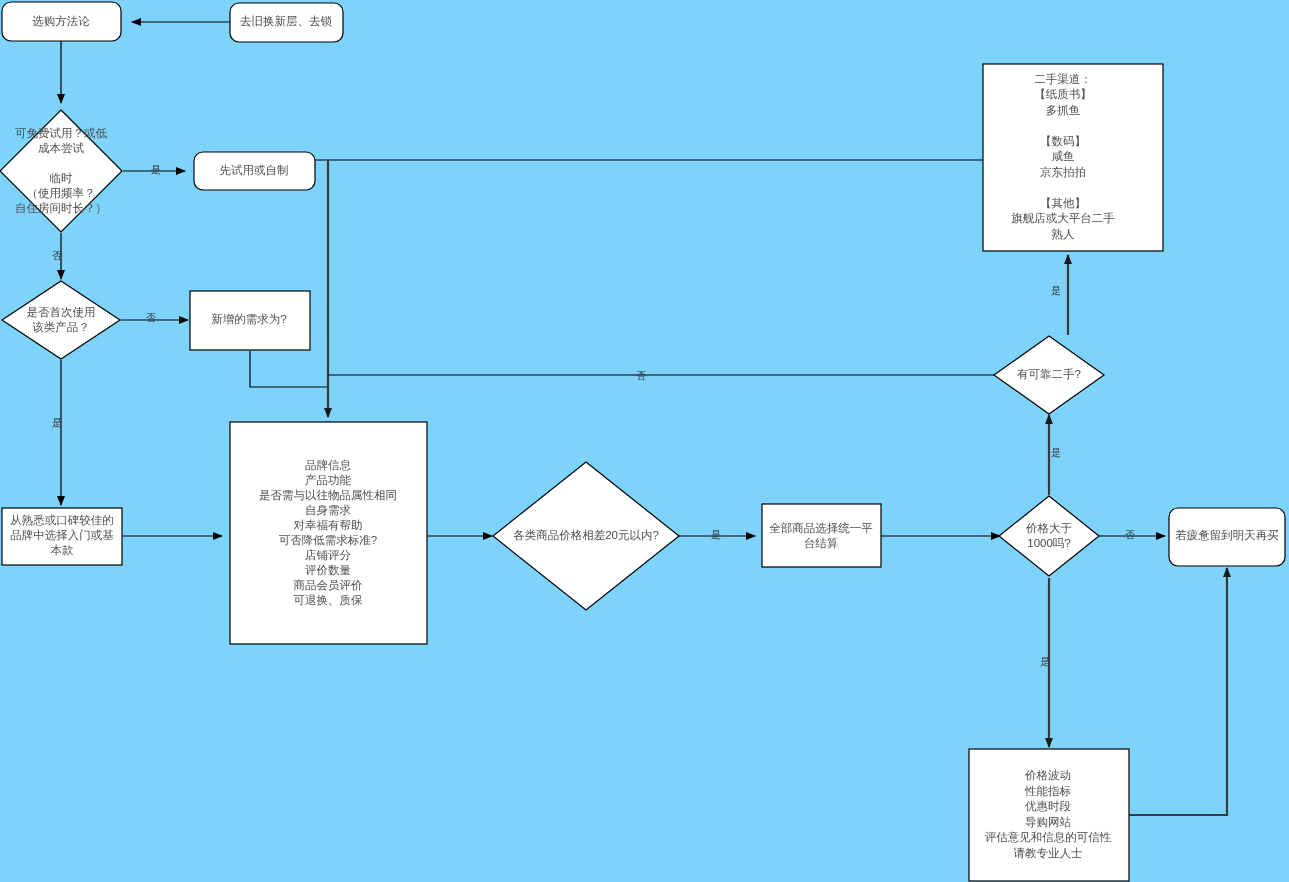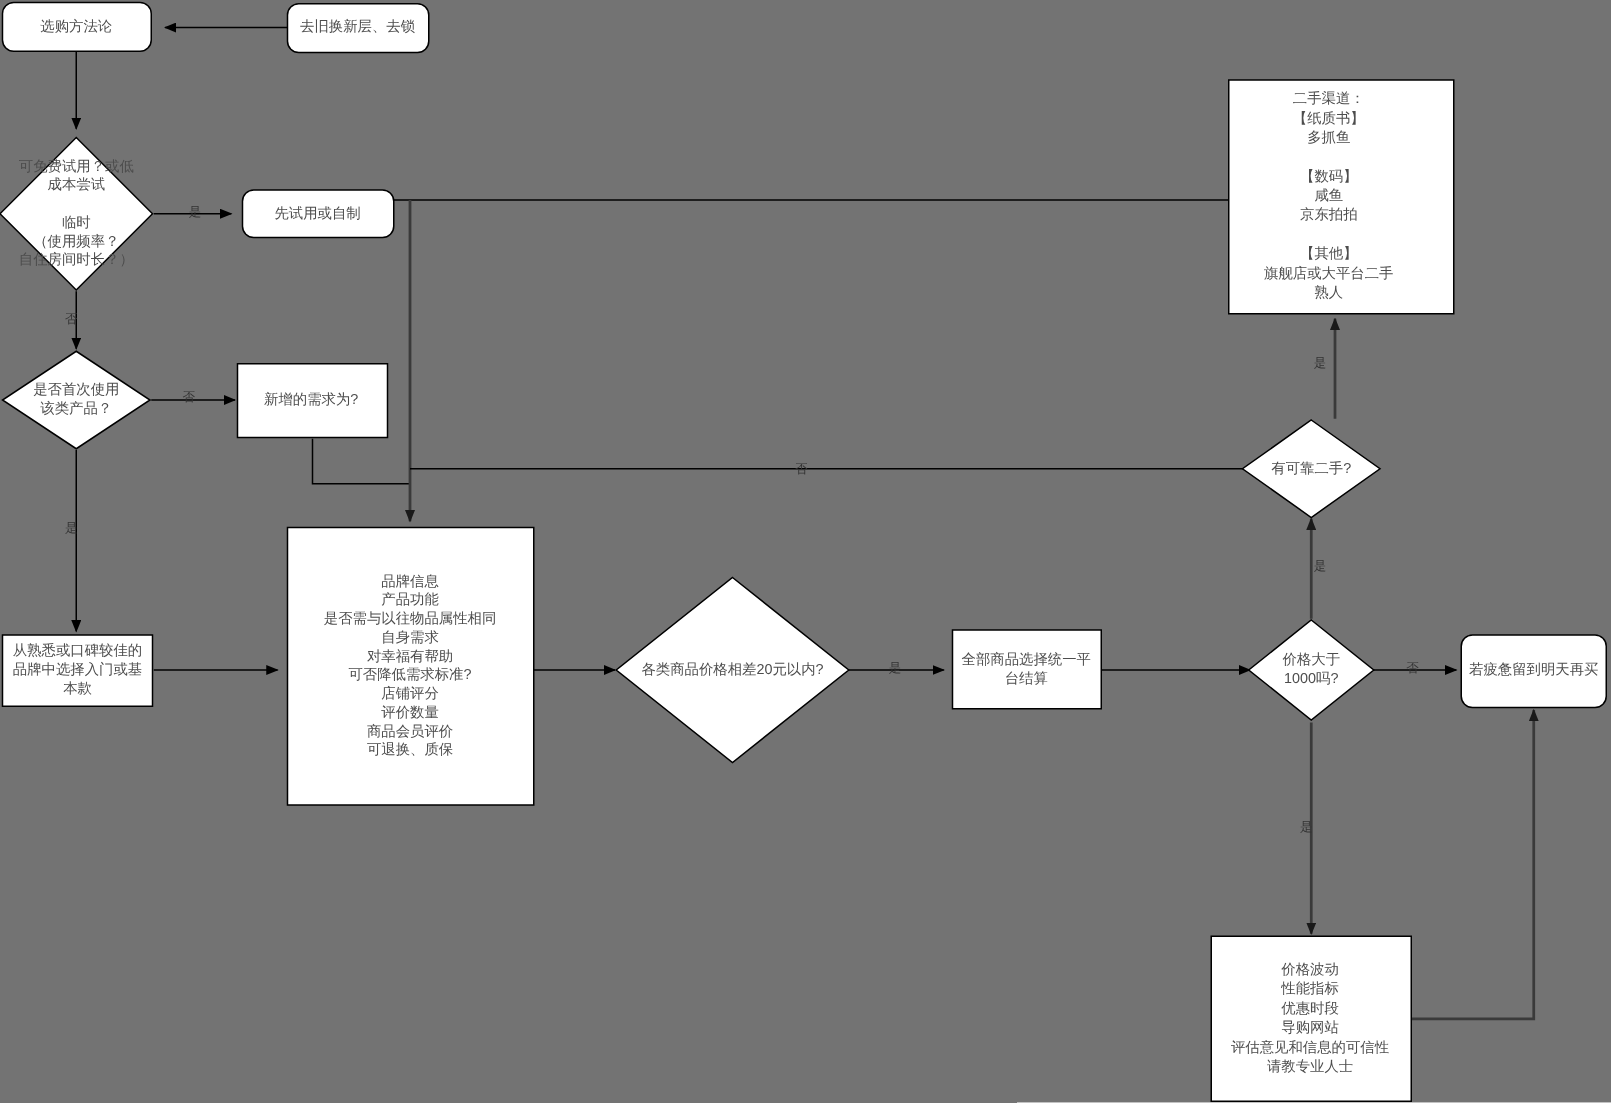--- a/index.html
+++ b/index.html
@@ -4,21 +4,21 @@
 <style>
   html, body {
     margin: 0;
     padding: 0;
     background: #ffffff;
   }
   #canvas {
     position: relative;
     width: 1289px;
     height: 882px;
-    background: #737373;
+    background: #7dd3fc;
     font-family: "Liberation Sans", sans-serif;
     overflow: hidden;
   }
   svg#flow {
     position: absolute;
     left: 0;
     top: 0;
     width: 1289px;
     height: 882px;
   }

